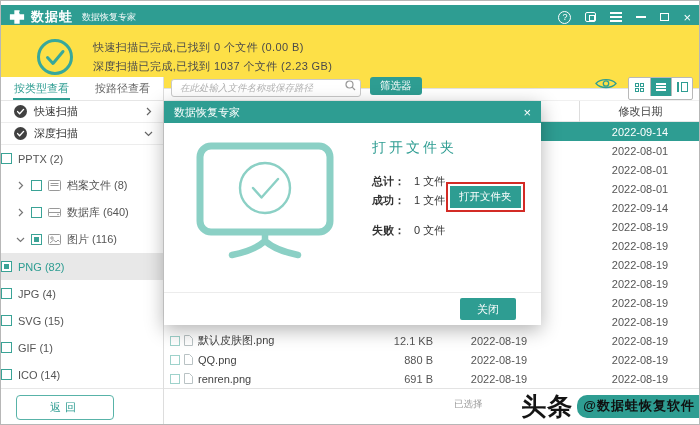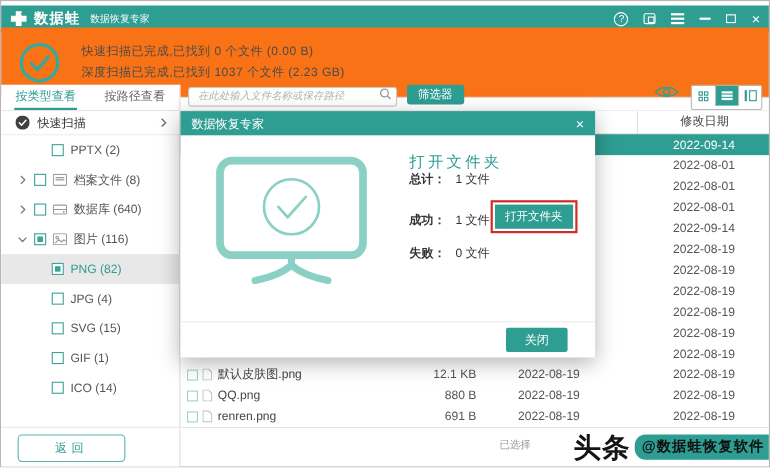--- a/index.html
+++ b/index.html
@@ -16,40 +16,40 @@
   .help-circle { width:13px; height:13px; border:1px solid #fff; border-radius:50%;
     font-size:9px; line-height:11px; text-align:center; cursor:pointer; }
   .disk { width:11px; height:10px; border:1.2px solid #fff; border-radius:2px; position:relative; cursor:pointer; }
   .disk::after { content:""; position:absolute; left:2.5px; bottom:0.5px; width:4px; height:3.5px; border:1px solid #fff; }
   .burger { width:12px; height:1.6px; background:#fff; box-shadow:0 -4px 0 #fff, 0 4px 0 #fff; cursor:pointer; }
   .minbar { width:10px; height:1.6px; background:#fff; cursor:pointer; }
   .maxbox { width:9px; height:8px; border:1.2px solid #fff; cursor:pointer; }
   .closex { font-size:13px; line-height:13px; cursor:pointer; }
 
   
-  .statusrow { position:absolute; left:0; top:24px; width:100%; height:64px; background:#f97316;
-    border-bottom:1px solid #e2e2e2; display:flex; align-items:center; }
+  .statusrow { position:absolute; left:0; top:24px; width:100%; height:64px; background:#fde047;
+    border-bottom:1px solid #e2e2e2; display:flex; align-items:center;padding-left:19px; }
   .status-icon { margin:0 18px 0 15px; }
   .status-lines { font-size:11px; color:#4a4a4a; line-height:19px; letter-spacing:.4px; }
 
   
   .sidebar { position:absolute; left:0; top:76px; width:163px; height:349px; border-right:1px solid #ddd;
     display:flex; flex-direction:column; background:#fff; }
   .tabs { height:24px; display:flex; border-bottom:1px solid #e6e6e6; }
   .tab { flex:1; font-size:11px; color:#666; text-align:center; line-height:22px; cursor:pointer; position:relative; }
   .tab.active { color:#2E9D92; }
   .tab.active::after { content:""; position:absolute; left:12px; right:12px; bottom:0; height:2px; background:#2E9D92; }
   .scan-row { height:22px; display:flex; align-items:center; padding:0 10px 0 13px;
     font-size:11px; color:#333; border-bottom:1px solid #ededed; cursor:pointer; }
   .scan-row .lbl { margin-left:7px; }
   .scan-row .chev { margin-left:auto; }
   .tree { flex:1; overflow:hidden; }
   .tree-item { height:27px; display:flex; align-items:center; font-size:11px; color:#555; cursor:pointer; }
   .tree-item.parent { padding-left:15px; }
-  .tree-item.child { padding-left:46px; }
+  .tree-item.child { }
   .tree-item.selected { background:#e8e8e8; }
   .tree-item.selected .t-lbl { color:#2E9D92; }
   .t-lbl { margin-left:6px; white-space:nowrap; }
   .cbx { width:11px; height:11px; border:1px solid #3aa396; background:#fff; flex:none; }
   .cbx.partial { position:relative; }
   .cbx.partial::after { content:""; position:absolute; left:2px; top:2px; width:5px; height:5px; background:#3aa396; }
   .chev-ico { flex:none; margin-right:6px; }
   .type-ico { flex:none; margin-left:6px; }
   .side-footer { height:38px; border-top:1px solid #e7e7e7; display:flex; align-items:center; }
   .back-btn { margin-left:15px; width:98px; height:25px; border:1px solid #58b3a8; border-radius:4px;
@@ -100,21 +100,21 @@
   .modal { position:absolute; left:163px; top:100px; width:377px; height:224px; background:#fff;
     box-shadow:0 5px 18px rgba(0,0,0,.3); z-index:10; }
   .modal-header { height:22px; background:#2E9D92; color:#fff; display:flex; align-items:center;
     padding:0 10px; font-size:11px; }
   .modal-close { margin-left:auto; font-size:13px; cursor:pointer; }
   .monitor { position:absolute; left:28px; top:40px; }
   .m-heading { position:absolute; left:208px; top:38px; font-size:14px; color:#2E9D92; letter-spacing:3px; }
   .stat { position:absolute; left:208px; display:flex; font-size:11px; color:#333; }
   .stat .s-lbl { font-weight:bold; }
   .stat .s-val { margin-left:9px; }
-  .stat.total { top:54px; }
+  .stat.total { top:73px; }
   .stat.success { top:92px; }
   .stat.failed { top:122px; }
   .open-folder { position:absolute; left:286px; top:85px; height:22px; padding:0 9px;
     background:#2E9D92; color:#fff; border:none; font-size:10.5px; cursor:pointer;
     outline:2px solid #d32b25; outline-offset:2px; font-family:inherit; }
   .modal-footer { position:absolute; left:0; bottom:0; width:100%; height:33px; border-top:1px solid #ececec; }
   .close-btn { position:absolute; right:25px; top:5px; width:56px; height:22px; background:#2E9D92;
     color:#fff; border:none; border-radius:2px; font-size:11px; cursor:pointer; font-family:inherit; }
 
   
@@ -165,20 +165,30 @@
     <div class="scan-row">
       <svg width="13" height="13" viewBox="0 0 13 13">
         <circle cx="6.5" cy="6.5" r="6.5" fill="#404040"></circle>
         <path d="M3.6 6.6 l2 2.2 L9.6 4.4" fill="none" stroke="#fff" stroke-width="1.4" stroke-linecap="round" stroke-linejoin="round"></path>
       </svg>
       <span class="lbl">快速扫描</span>
       <svg class="chev" width="9" height="9" viewBox="0 0 9 9">
         <path d="M3 1 l3.5 3.5 L3 8" fill="none" stroke="#666" stroke-width="1.2"></path>
       </svg>
     </div>
+    <div class="scan-row">
+      <svg width="13" height="13" viewBox="0 0 13 13">
+        <circle cx="6.5" cy="6.5" r="6.5" fill="#404040"></circle>
+        <path d="M3.6 6.6 l2 2.2 L9.6 4.4" fill="none" stroke="#fff" stroke-width="1.4" stroke-linecap="round" stroke-linejoin="round"></path>
+      </svg>
+      <span class="lbl">深度扫描</span>
+      <svg class="chev" width="9" height="9" viewBox="0 0 9 9">
+        <path d="M1 3 l3.5 3.5 L8 3" fill="none" stroke="#666" stroke-width="1.2"></path>
+      </svg>
+    </div>
 
     <div class="tree">
       <div class="tree-item child">
         <span class="cbx"></span>
         <span class="t-lbl">PPTX (2)</span>
       </div>
       <div class="tree-item parent">
         <svg class="chev-ico" width="9" height="9" viewBox="0 0 9 9">
             <path d="M3 1 l3.5 3.5 L3 8" fill="none" stroke="#777" stroke-width="1.2"></path>
           </svg>

